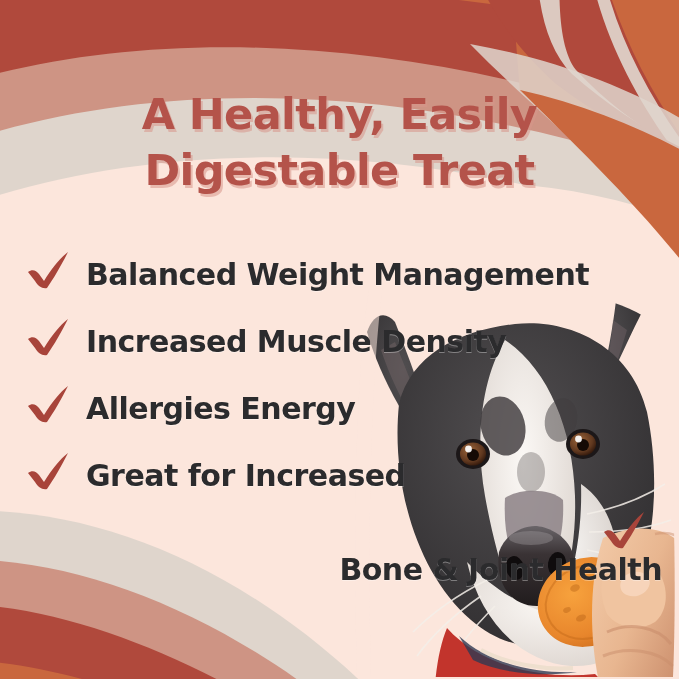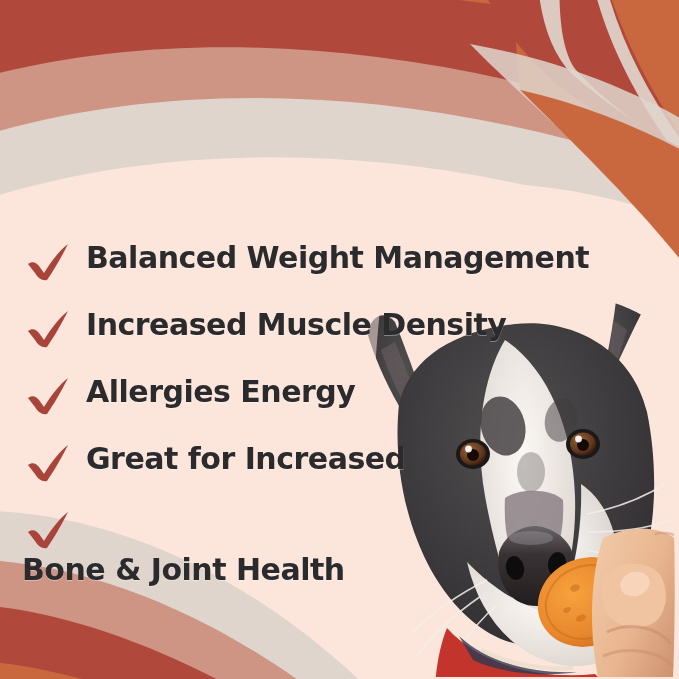--- a/index.html
+++ b/index.html
@@ -35,21 +35,21 @@
   
   .benefits{
     position:absolute;
     left:22px; top:240px;
     width:640px;
     z-index:6;
   }
   .benefit{
     position:relative;
     display:flex;
-    align-items:flex-start;
+    align-items:flex-end;
     height:52px;
     margin-bottom:15px;
   }
   .benefit:last-child{margin-bottom:0;flex-direction:column;}
   .tick{
     flex:0 0 auto;
     width:52px;height:44px;
     margin-right:12px;
     display:block;
   }
@@ -142,20 +142,24 @@
 
       <g>
         <path d="M-60,512 C80,500 240,560 380,700 L-60,700 Z" fill="#DFD5CC"></path>
         <path d="M-60,560 C70,552 220,612 350,720 L-60,720 Z" fill="#CE9484"></path>
         <path d="M-60,604 C60,600 200,660 320,740 L-60,740 Z" fill="#B0493C"></path>
         <path d="M-60,660 C40,656 170,700 280,760 L-60,760 Z" fill="#C9673E"></path>
       </g>
     </g>
   </svg>
 
+  <div class="headline">
+    <span class="hl">A Healthy, Easily</span>
+    <span class="hl">Digestable Treat</span>
+  </div>
 
   <div class="photo">
     <svg viewBox="0 0 324 395">
       <defs>
         <radialGradient id="furDark" cx="45%" cy="35%" r="75%">
           <stop offset="0%" stop-color="#514E50"></stop>
           <stop offset="100%" stop-color="#2E2C2E"></stop>
         </radialGradient>
         <radialGradient id="furLight" cx="45%" cy="40%" r="70%">
           <stop offset="0%" stop-color="#FBF8F5"></stop>

